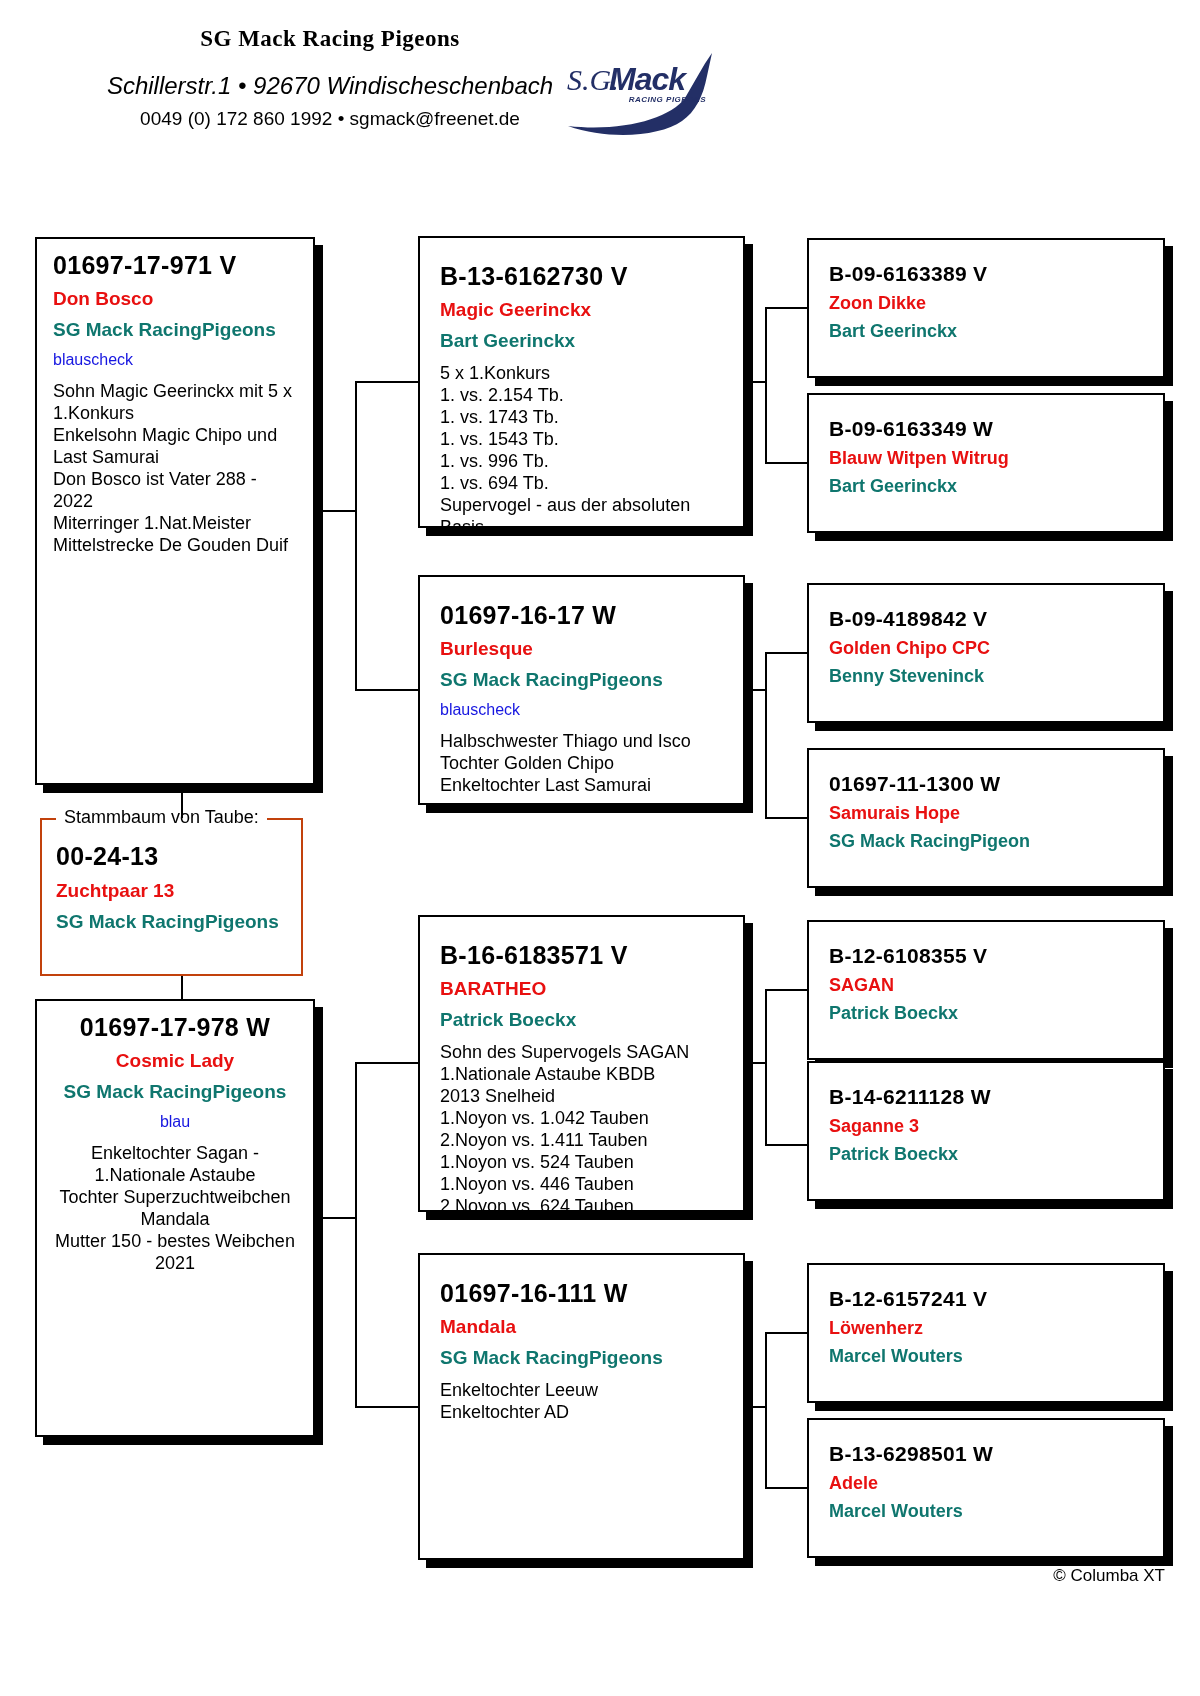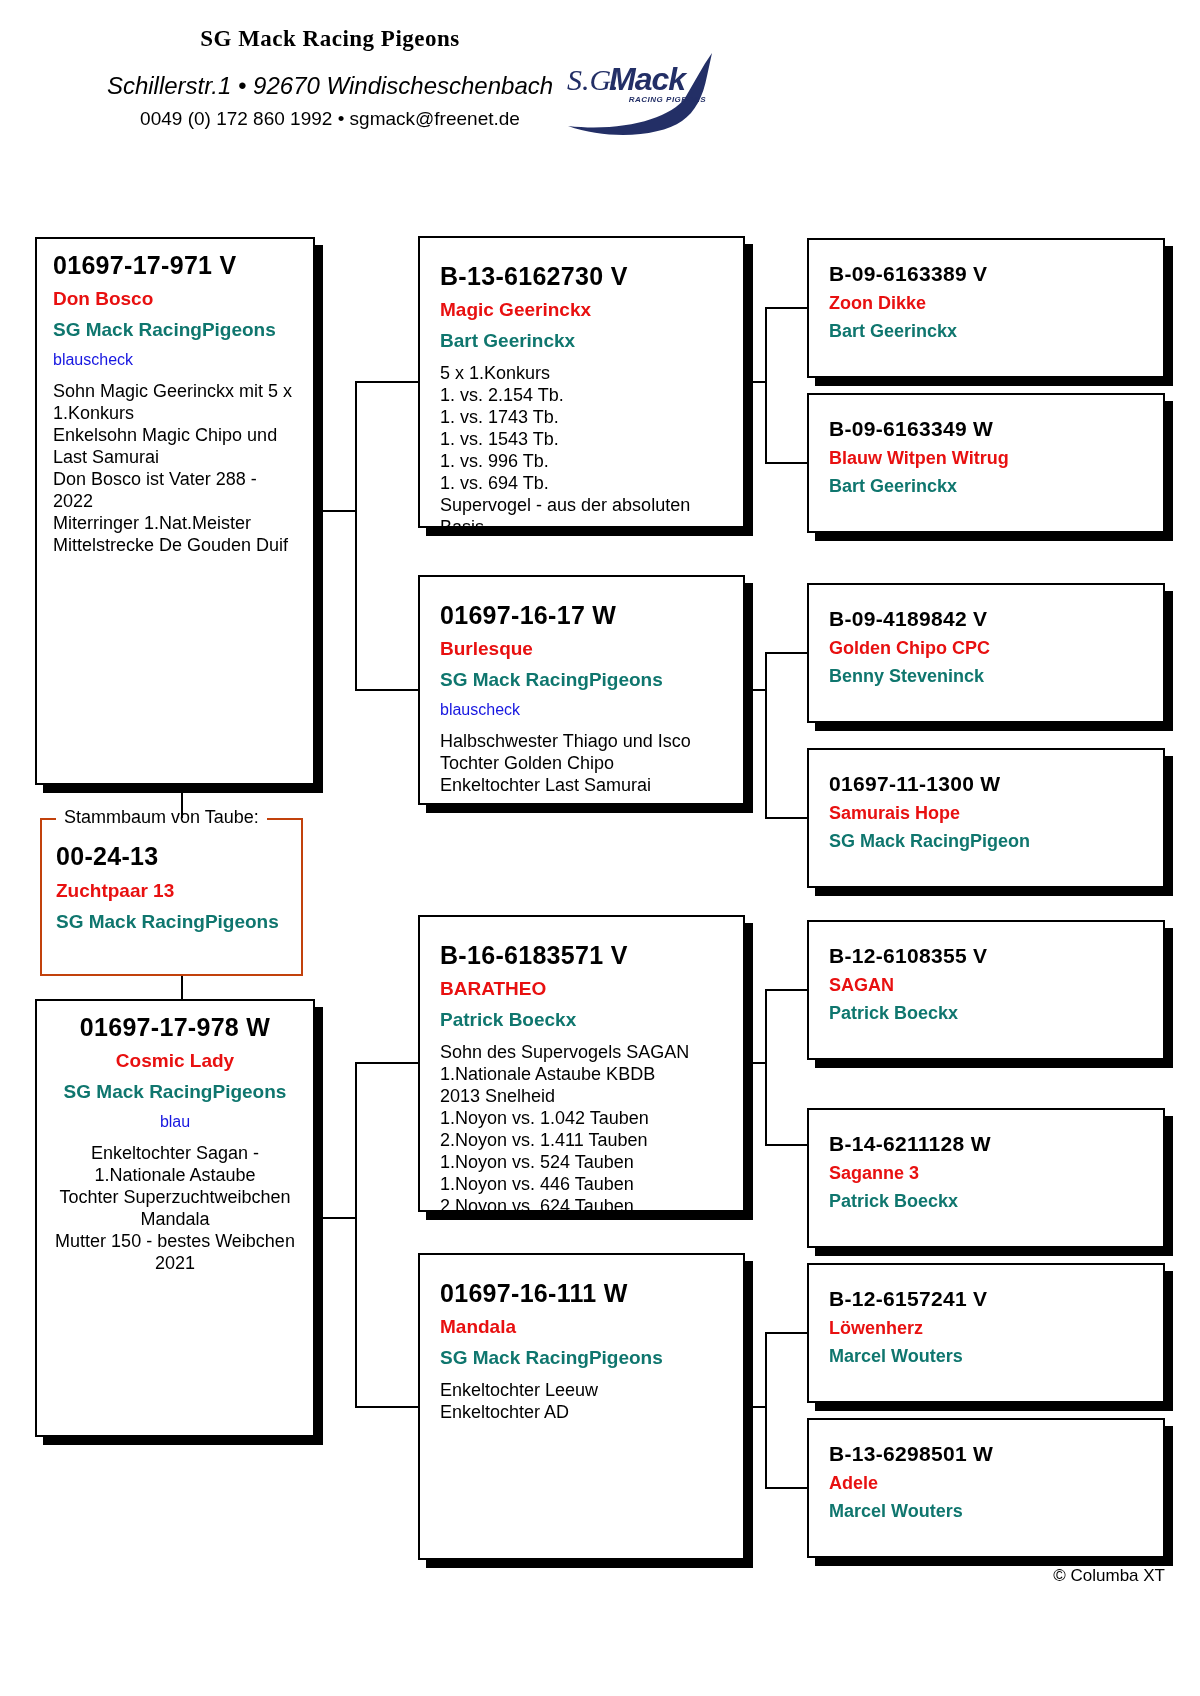--- a/index.html
+++ b/index.html
@@ -33,21 +33,21 @@
   #box-mother  { left:35px;  top:999px;  width:280px; height:438px;text-align:center; }
   #box-ff { left:418px; top:236px;  width:327px; height:292px; }
   #box-fm { left:418px; top:575px;  width:327px; height:230px; }
   #box-mf { left:418px; top:915px;  width:327px; height:297px; }
   #box-mm { left:418px; top:1253px; width:327px; height:307px; }
   #box-fff { left:807px; top:238px;  width:358px; height:140px; }
   #box-ffm { left:807px; top:393px;  width:358px; height:140px; }
   #box-fmf { left:807px; top:583px;  width:358px; height:140px; }
   #box-fmm { left:807px; top:748px;  width:358px; height:140px; }
   #box-mff { left:807px; top:920px;  width:358px; height:140px; }
-  #box-mfm { left:807px; top:1108px; width:358px; height:140px; }
+  #box-mfm { left:807px; top:1061px; width:358px; height:140px; }
   #box-mmf { left:807px; top:1263px; width:358px; height:140px; }
   #box-mmm { left:807px; top:1418px; width:358px; height:140px; }
   
   .subject {
     position:absolute; left:40px; top:818px; width:263px; height:158px;
     border:2px solid #c2410c; box-sizing:border-box; background:#fff; padding:22px 14px 0 14px;
   }
   .subject .legend {
     position:absolute; top:-13px; left:14px; background:#fff; padding:0 8px;
     font-size:18px; color:#000; white-space:nowrap;

